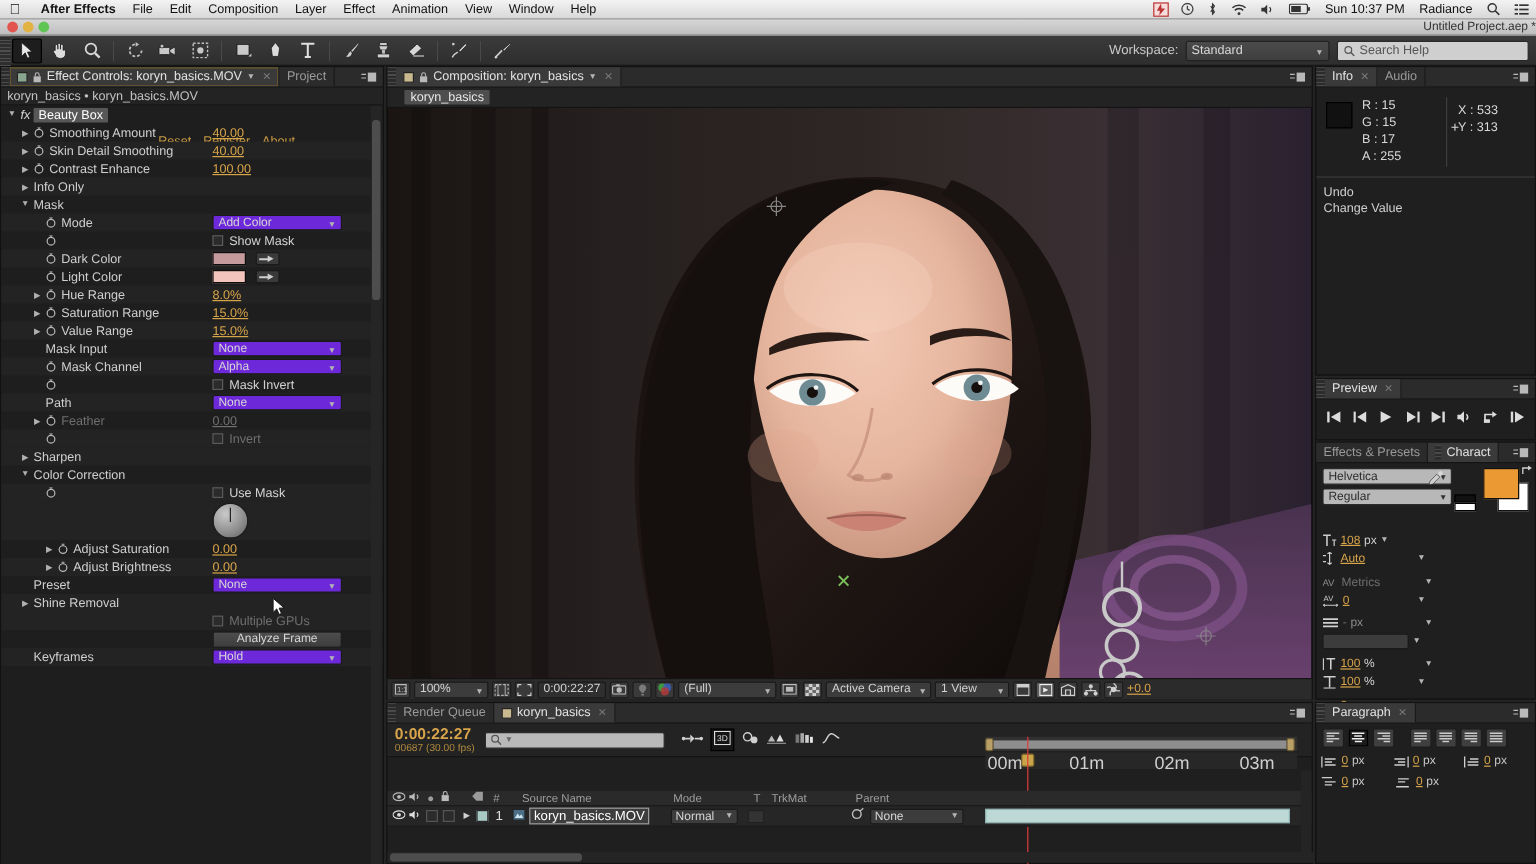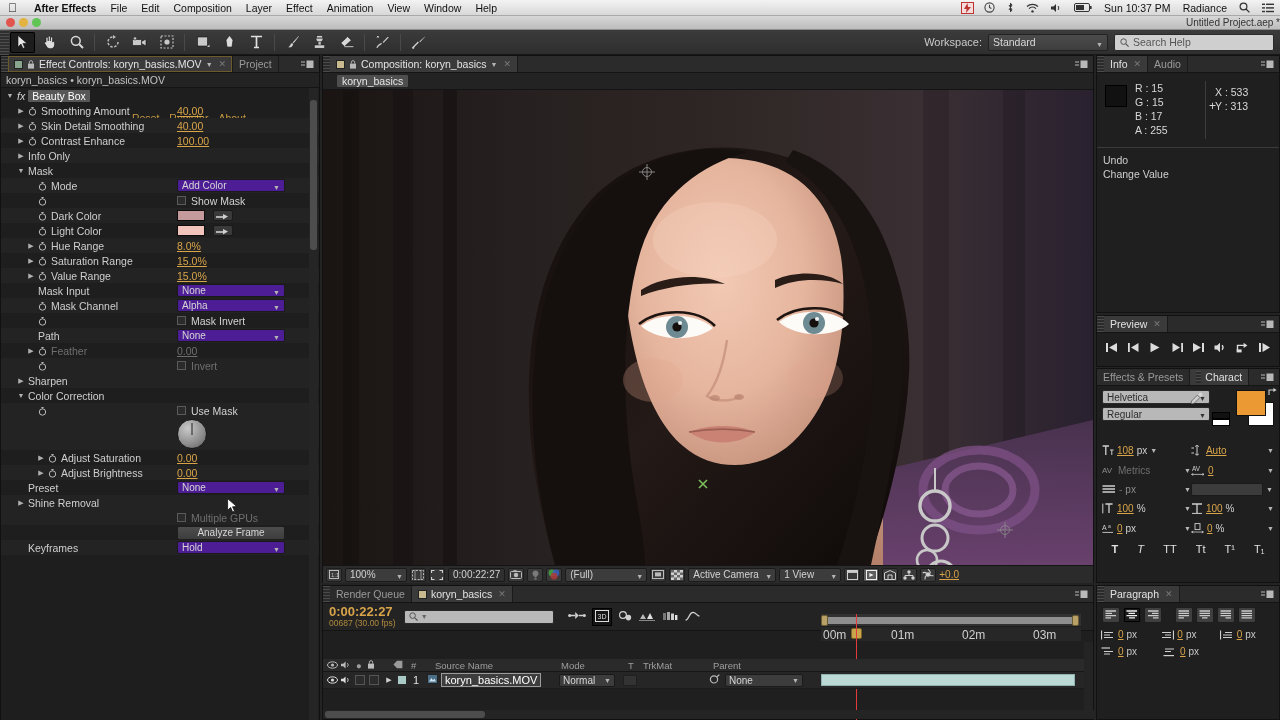--- a/index.html
+++ b/index.html
@@ -89,21 +89,21 @@
   .row .nm { display:flex; align-items:center; gap:3px; white-space:nowrap; }
   .row .val { position:absolute; left:176px; color:#d8a44a; }
   .row .val.u { text-decoration:underline; }
   .tri { width:8px; text-align:center; color:#b0b0b0; font-size:7px; }
   .tri.open::before { content:'\25BC'; }
   .tri.closed::before { content:'\25B6'; }
   .tri.none::before { content:''; }
   .stop { width:10px; height:10px; display:inline-block; }
   .fxname { background:#575757; color:#fff; padding:0 4px; border-radius:1px; }
   .lnk { color:#c89a43; margin-left:10px; cursor:pointer;margin-top:44px; }
-  .dd { position:absolute; left:176px; height:13px; width:108px; background:#4c1d95;
+  .dd { position:absolute; left:176px; height:13px; width:108px; background:#6d28d9;
         border:1px solid #1a1a1a; border-radius:2px; color:#d6d6d6; font-size:10px;
         display:flex; align-items:center; padding:0 4px; }
   .dd .car { position:absolute; right:4px; top:4px; }
   .chk { position:absolute; left:176px; display:flex; align-items:center; gap:5px; color:#d2d2d2; }
   .chkbox { width:9px; height:9px; background:#2b2b2b; border:1px solid #5a5a5a; display:inline-block;
             position:relative; }
   .chkbox.on::after { content:'\2713'; position:absolute; left:0px; top:-3px; font-size:9px; color:#d6d6d6; }
   .swatch { position:absolute; left:176px; width:28px; height:11px; border:1px solid #0d0d0d; }
   .eyed { position:absolute; left:212px; width:20px; height:11px; background:#3a3a3a;
           border:1px solid #1a1a1a; border-radius:2px; }
@@ -146,21 +146,21 @@
             border-bottom:1px solid #141414; }
   .tl-time { padding-left:6px; line-height:1.05; }
   .tl-time .big { color:#d8a44a; font-size:13px; font-weight:bold; }
   .tl-time .sm { color:#b08a3e; font-size:8.5px; }
   .tl-search { width:150px; height:14px; background:#b9b9b9; border:1px solid #2a2a2a;
                border-radius:2px; margin-left:8px; display:flex; align-items:center; gap:3px;
                padding:0 4px; color:#555; }
   .tl-icons { display:flex; align-items:center; gap:7px; margin-left:14px; }
   .tl-ruler { position:absolute; left:498px; top:28px; width:260px; height:28px; }
   .rul-row { position:relative; height:13px; background:#313131; border-bottom:1px solid #1c1c1c; }
-  .rul-labels { position:relative; height:14px; background:#272727; color:#cfcfcf; font-size:12px; }
+  .rul-labels { position:relative; height:14px; background:#272727; color:#cfcfcf; font-size:15px; }
   .rul-labels span { position:absolute; top:1px; }
   .cols { height:13px; background:#2a2a2a; display:flex; align-items:center;
           color:#9e9e9e; font-size:9.5px; border-bottom:1px solid #171717; position:relative; }
   .cols span { position:absolute; }
   .lrow { height:17px; background:#262626; display:flex; align-items:center; position:relative;
           border-bottom:1px solid #1b1b1b; }
   .lrow .sel { background:#3d3d3d; border:1px solid #9a9a9a; color:#fff; padding:0 3px; }
   .layerbar { position:absolute; left:2px; top:2px; height:12px; background:#bcd9d6;
               border:1px solid #8fb3b0; }
   .playhead { position:absolute; width:1px; background:#e23b3b; }
@@ -192,21 +192,21 @@
   .ch-font .car { position:absolute; right:3px; top:4px; color:#333; }
   .ch-colors { position:absolute; right:5px; top:4px; width:62px; height:38px; }
   .ch-fill { position:absolute; left:24px; top:0; width:30px; height:26px; background:#eb9a33;
              border:1px solid #111; }
   .ch-stroke { position:absolute; left:36px; top:12px; width:26px; height:24px; background:#fff;
                border:1px solid #111; }
   .ch-stroke::after { content:''; position:absolute; left:4px; top:4px; right:4px; bottom:4px;
                       background:#fff; }
   .ch-bw { position:absolute; left:0; top:22px; width:18px; height:15px; }
   .ch-bw i { display:block; width:18px; height:7px; }
-  .ch-fields { display:flex; margin-top:5px; }
+  .ch-fields { display:flex; margin-top:5px;flex-direction:column; }
   .chf { display:flex; align-items:center; gap:3px; height:15px; font-size:10px; }
   .chv { color:#d8a44a; text-decoration:underline; }
   .chv.dimv { color:#6f6f6f; text-decoration:none; }
   .car { font-size:7px; color:#b5b5b5; }
   .ch-styles { display:flex; justify-content:space-around; align-items:center; height:18px;
                margin-top:4px; color:#e0e0e0; }
 
   #paraPanel { left:1096px; top:585px; width:184px; height:135px; }
   .pa-row1 { display:flex; align-items:center; gap:3px; padding:4px 5px 0; }
   .pa-btn { width:18px; height:16px; background:#3f3f3f; border:1px solid #1d1d1d; border-radius:2px;

